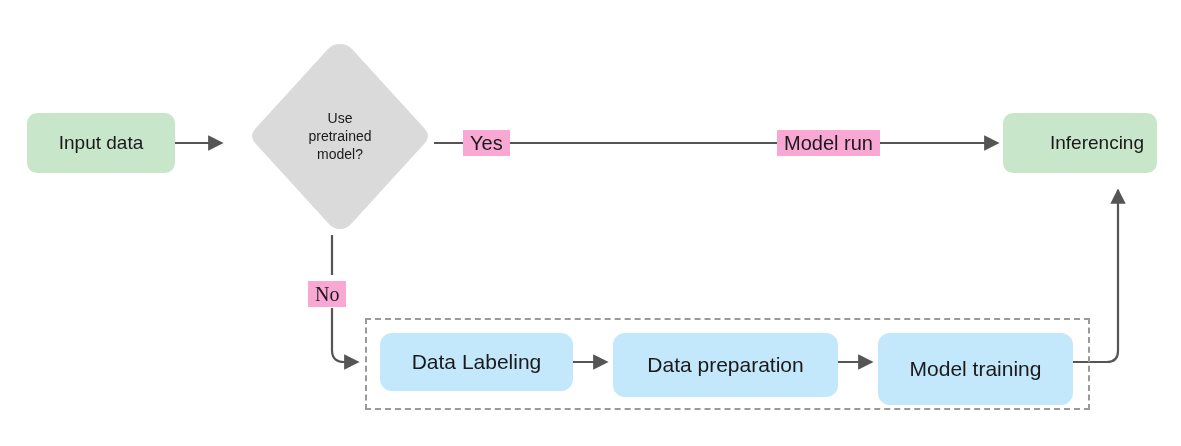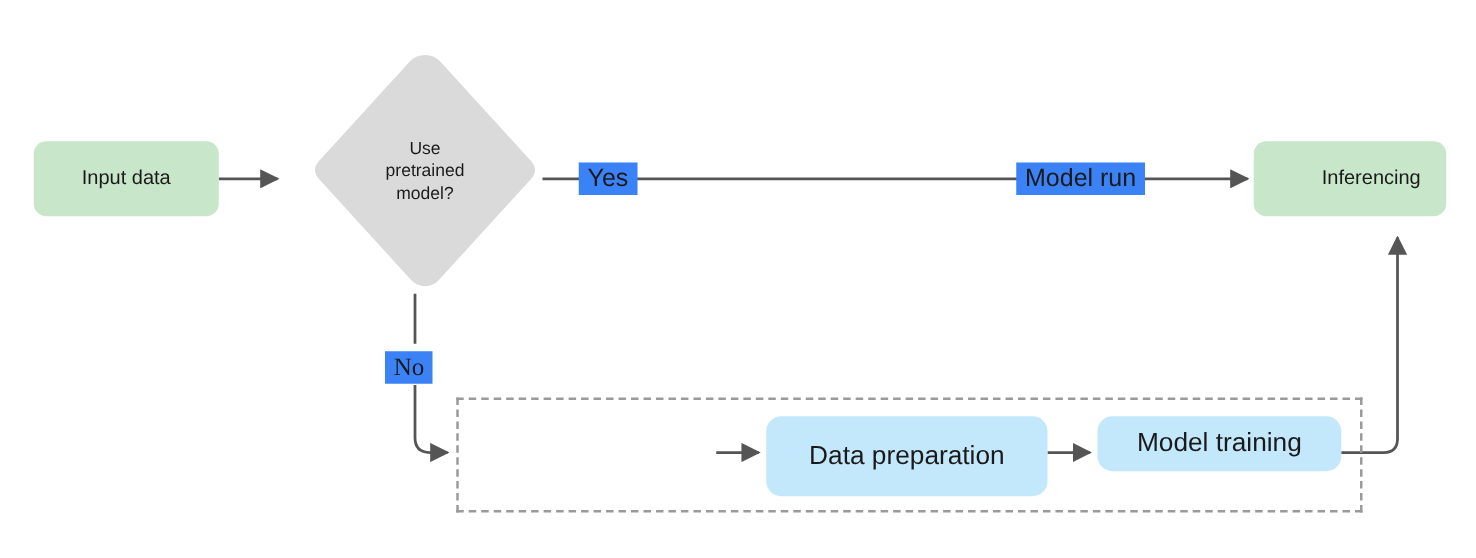--- a/index.html
+++ b/index.html
@@ -34,21 +34,21 @@
     display: flex;
     align-items: center;
     justify-content: center;
     text-align: center;
     line-height: 1.28;
     white-space: nowrap;
   }
   .node-green {
     background: #c8e6c9;
     border-radius: 10px;
-    font-size: 16px;
+    font-size: 19px;
     color: #1a1a1a;
   }
   .node-blue {
     background: #c3e7fb;
     border-radius: 12px;
     font-size: 21px;
     color: #1a1a1a;
   }
   .diamond-label {
     position: absolute;
@@ -58,21 +58,21 @@
     line-height: 1.3;
     white-space: pre-line;
     display: flex;
     align-items: center;
     justify-content: center;
   }
   .edge-label {
     position: absolute;
     font-size: 20px;
     color: #1a1a1a;
-    background: #3b82f6;
+    background: #f9a8d4;
     padding: 0 7px;
     white-space: nowrap;
     display: flex;
     align-items: center;
     justify-content: flex-start;
   }
   .group-box {
     position: absolute;
     box-sizing: border-box;
     border: 2px dashed #9a9a9a;
@@ -115,34 +115,37 @@
 pretrained
 model?</span>
   </div>
 
   <div class="node node-green" style="left:1003px; top:113px; width:154px; height:60px;padding-left:34px;">
     <span>Inferencing</span>
   </div>
 
   <div class="group-box" style="left:365px; top:318px; width:725px; height:92px;"></div>
 
+  <div class="node node-blue" style="left:380px; top:333px; width:193px; height:58px;">
+    <span>Data Labeling</span>
+  </div>
 
   <div class="node node-blue" style="left:613px; top:333px; width:225px; height:64px;">
     <span>Data preparation</span>
   </div>
 
-  <div class="node node-blue" style="left:878px; top:333px; width:195px; height:44px;justify-content:center;">
+  <div class="node node-blue" style="left:878px; top:333px; width:195px; height:72px;justify-content:center;">
     <span>Model training</span>
   </div>
 
   <div class="edge-label" style="left:463px; top:130px; height:26px;">
     <span>Yes</span>
   </div>
 
-  <div class="edge-label" style="left:777px; top:130px; height:26px;margin-left:36px;">
+  <div class="edge-label" style="left:777px; top:130px; height:26px;">
     <span>Model run</span>
   </div>
 
   <div class="edge-label" style="left:308px; top:281px; height:26px;font-family:Liberation Serif, serif;">
     <span>No</span>
   </div>
 
 </div>
 
 </body></html>

